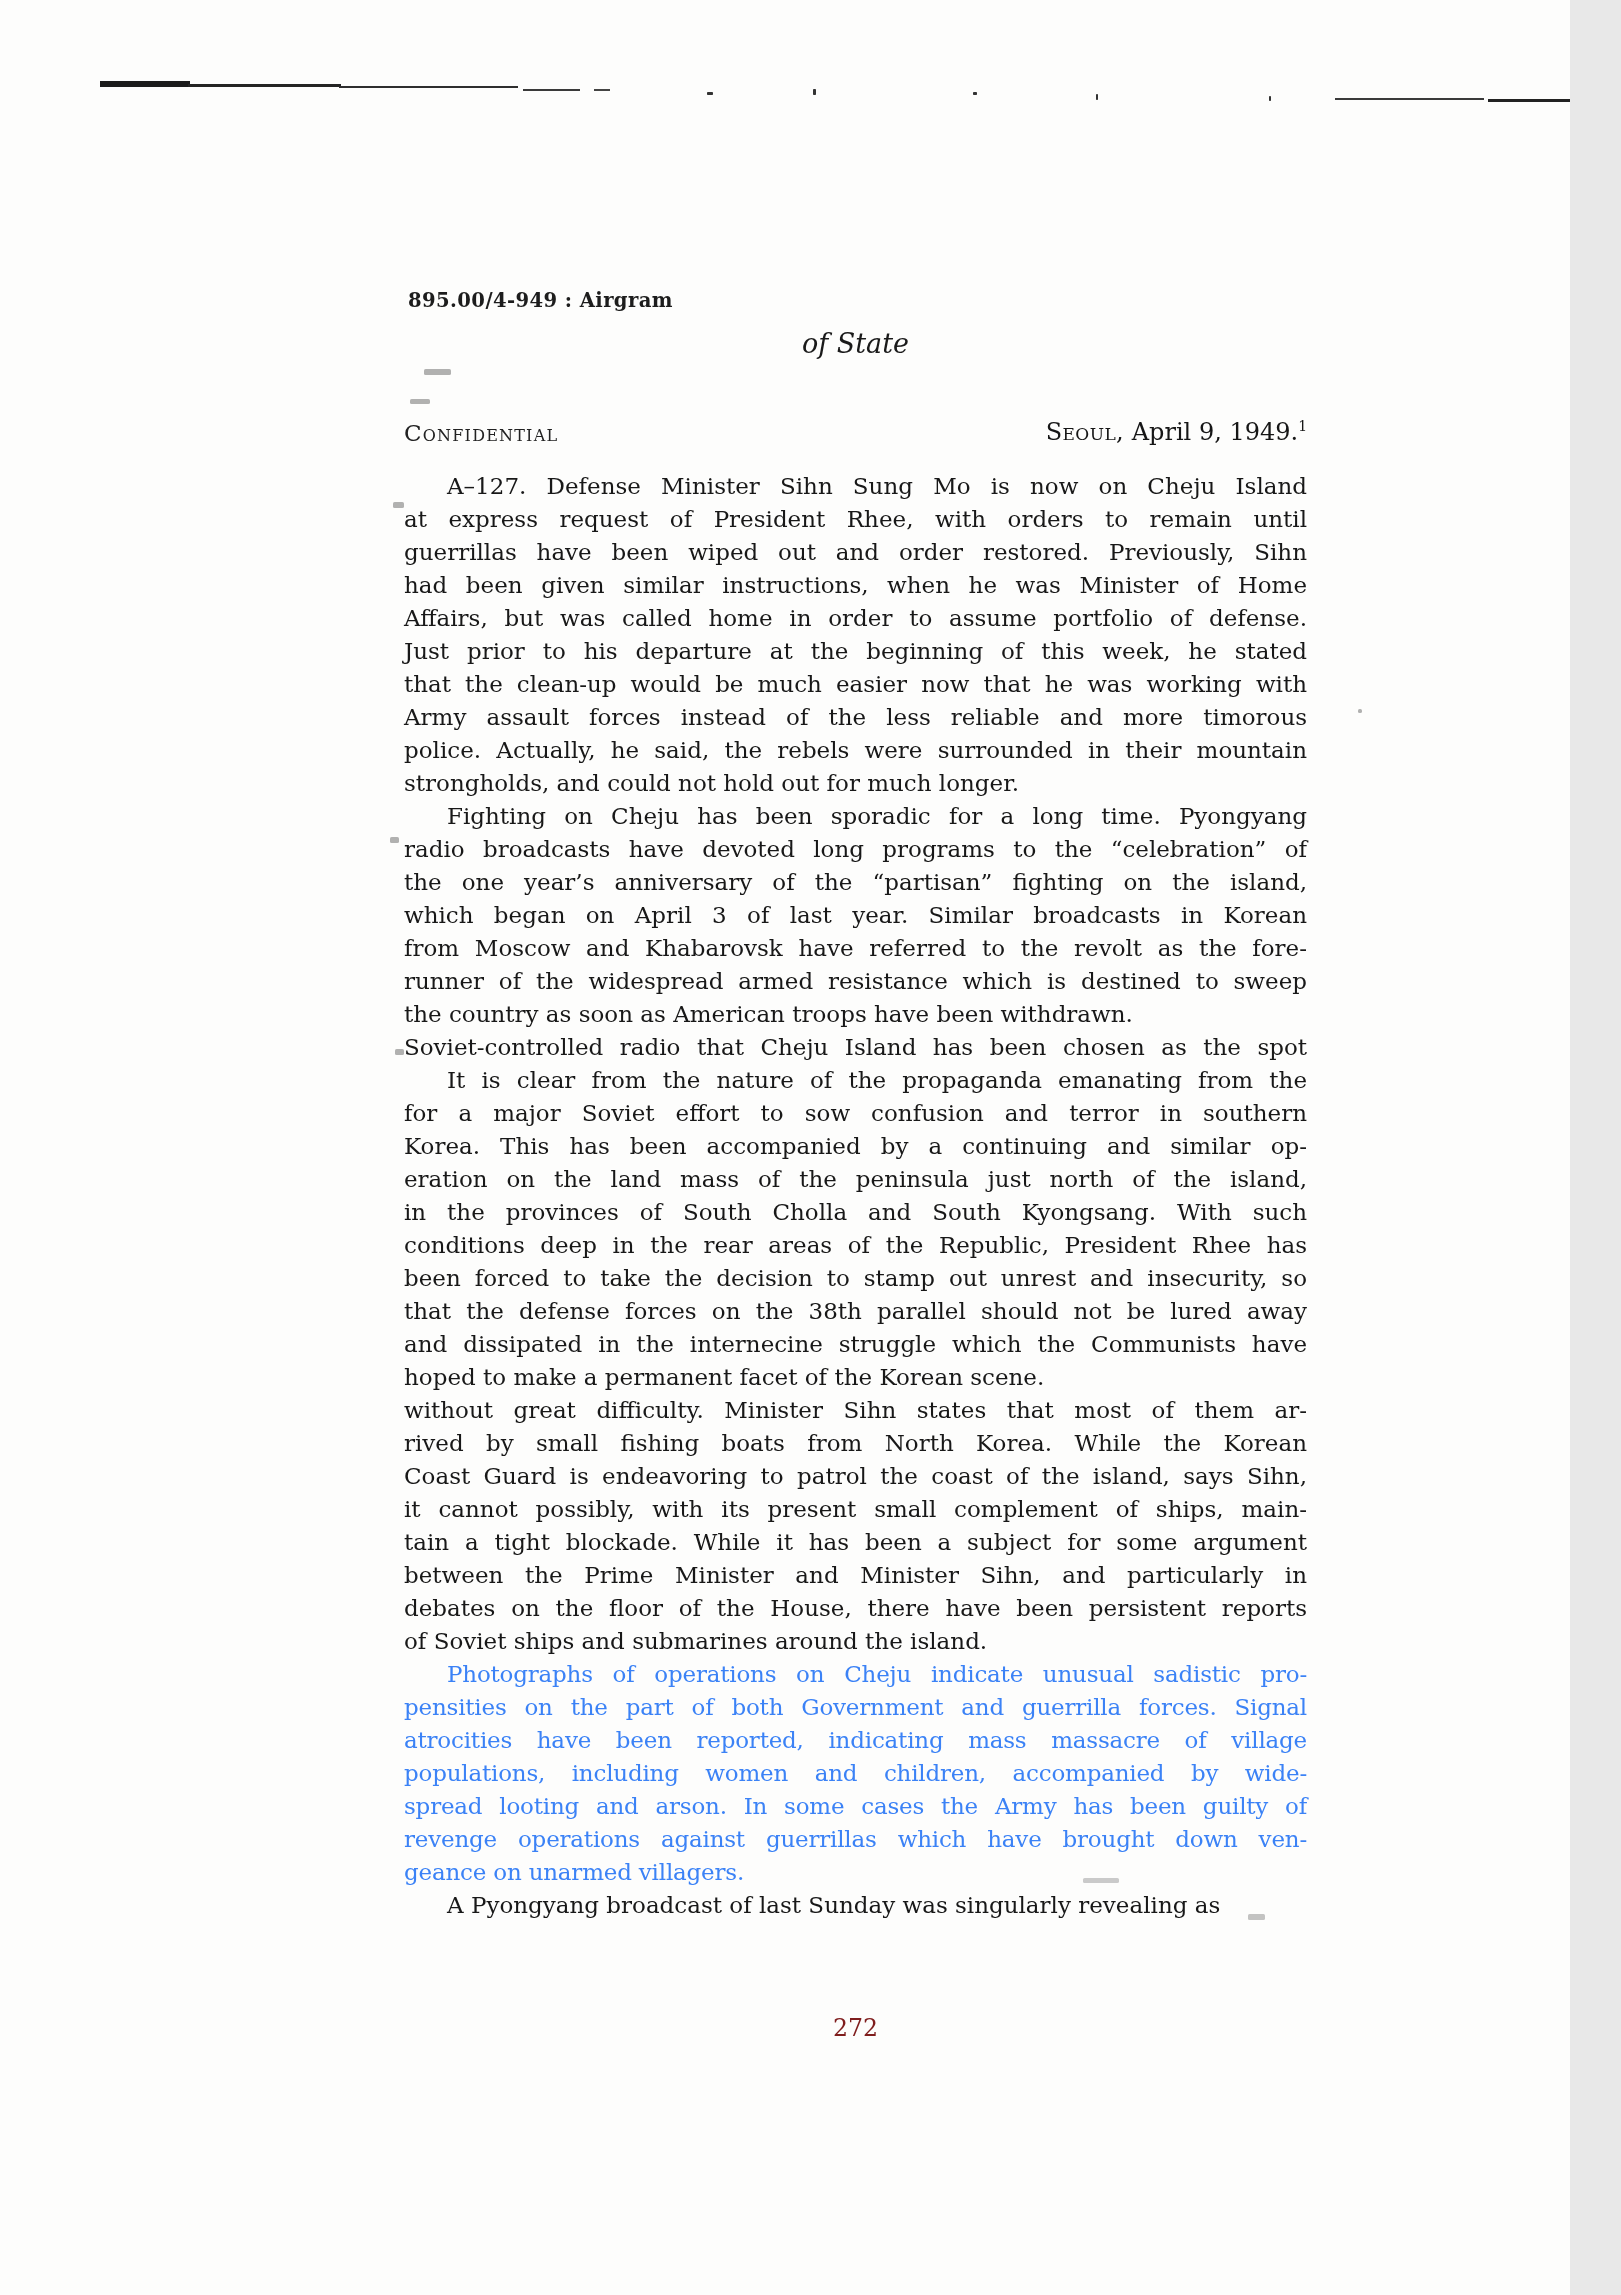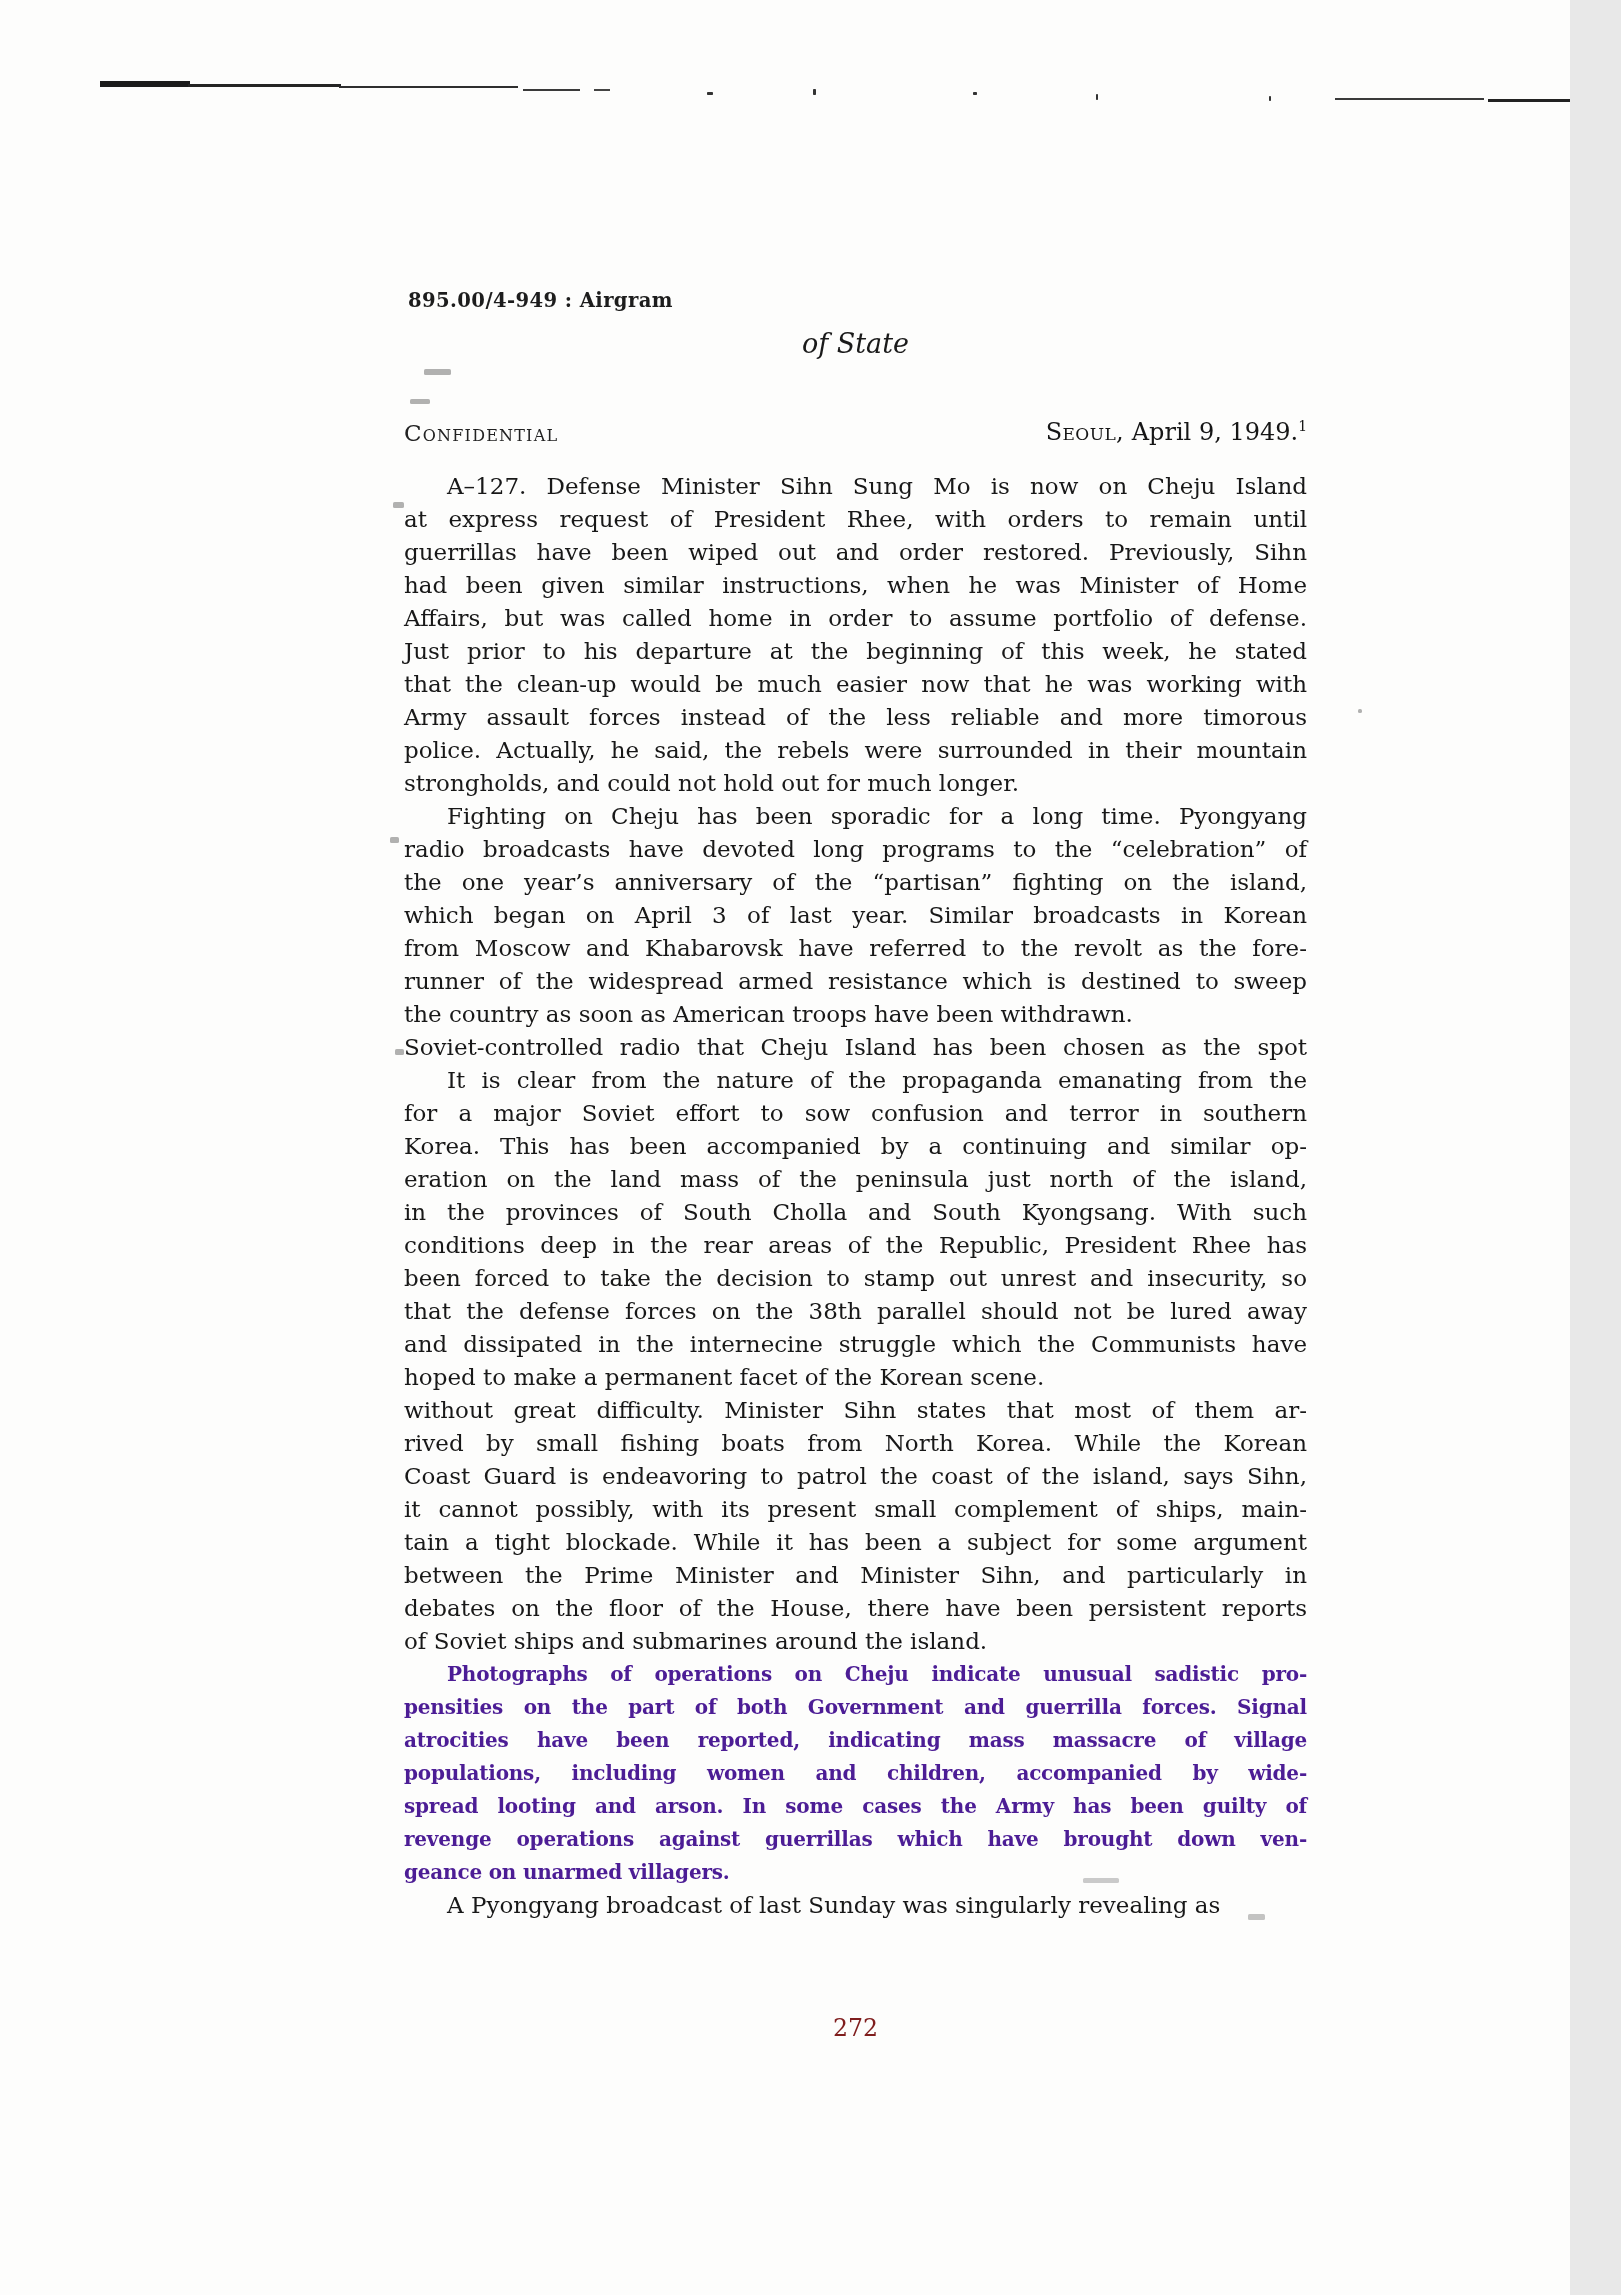--- a/index.html
+++ b/index.html
@@ -38,21 +38,21 @@
   }
   .line{
     line-height:33px;
     text-align:justify;
     text-align-last:justify;
     white-space:normal;
     color:#181818;
   }
   .line.last{text-align-last:left;}
   .line.first{text-indent:43px;}
-  .line.emphasis{font-weight:bold;font-size:20px;letter-spacing:-0.2px;color:#4c1d95;}
+  .line.emphasis{font-weight:normal;font-size:23px;letter-spacing:-0.2px;color:#3b82f6;}
   .page-number{
     position:absolute;left:404px;top:2014px;width:903px;
     text-align:center;font-size:23.6px;color:#7f1d1d;
   }
   .smudge{position:absolute;background:#555;opacity:0.45;border-radius:1.6px;}
 </style>
 </head>
 <body>
 
 <div class="page">

